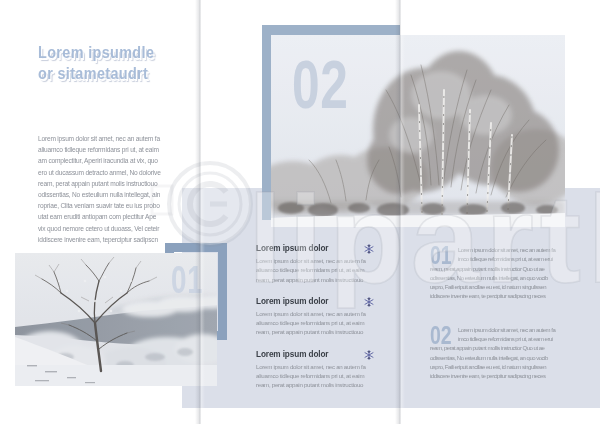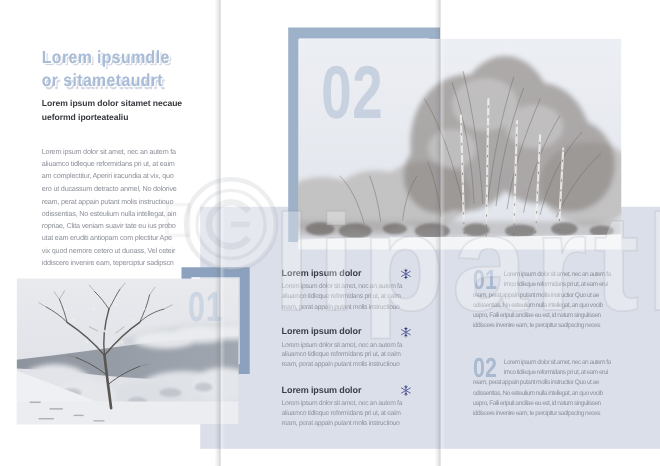--- a/index.html
+++ b/index.html
@@ -241,22 +241,20 @@
       </g>
       <rect width="202" height="133" fill="#dfe3ea" opacity="0.10"></rect>
     </svg>
   </div>
 
   <div class="abs num-big num-photo-top z4">02</div>
   <div class="abs num-big num-photo-left z4">01</div>
 
   <div class="abs title z5">Lorem ipsumdle
 or sitametaudrt</div>
-  <div class="abs subtitle z5">Lorem ipsum dolor sitamet necaue
-ueformd iporteatealiu</div>
   <div class="abs left-body z5">Lorem ipsum dolor sit amet, nec an autem fa
 aliuamco tidleque reformidans pri ut, at eaim
 am complectitur, Aperiri iracundia at vix, quo
 ero ut ducassum detracto anmel, No dolorive
 ream, perat appain putant molis instructiouo
 odissentias, No esteulium nulla intellegat, ain
 ropriae, Clita veniam suavir tate eu ius probo
 utat eam eruditi antiopam com plectitur Ape
 vix quod nemore cetero ut duoass, Vel ceteir
 iddiscere invenire eam, teperciptur sadipscn</div>

